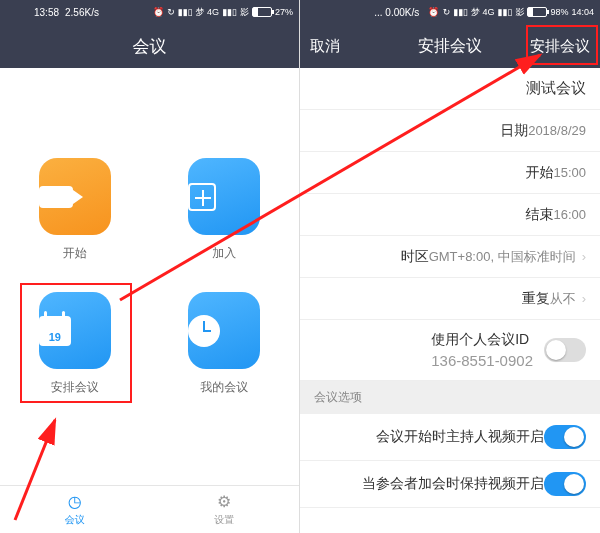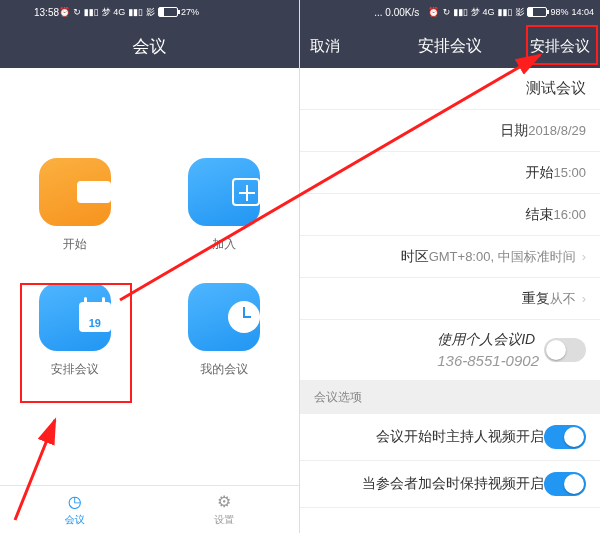--- a/index.html
+++ b/index.html
@@ -18,21 +18,21 @@
   .nav-bar { height: 44px; background: #3a3f51; color: #fff; display: flex; align-items: center; justify-content: center; font-size: 17px; position: relative; }
   .nav-bar.three { justify-content: space-between; padding: 0 10px; }
   .nav-left, .nav-right { font-size: 15px; min-width: 60px; }
   .nav-left { text-align: left; }
   .nav-right { text-align: right; }
   .nav-title { font-size: 16px; }
   .content { flex: 1; position: relative; overflow: hidden; }
   
   .grid { position: absolute; left: 0; right: 0; top: 90px; display: grid; grid-template-columns: 1fr 1fr; row-gap: 30px; }
   .tile { display: flex; flex-direction: column; align-items: center; gap: 10px; }
-  .icon-box { width: 72px; height: 68px; border-radius: 18px; display: flex; align-items: center; justify-content: flex-end; color: #fff; }
+  .icon-box { width: 72px; height: 77px; border-radius: 18px; display: flex; align-items: center; justify-content: flex-start; color: #fff; }
   .orange { background: linear-gradient(160deg, #fbb040, #f7931e); }
   .blue { background: linear-gradient(160deg, #4fb6ff, #2196f3); }
   .tile-label { font-size: 12px; color: #666; }
   .red-box { position: absolute; border: 2px solid #ff1e1e; pointer-events: none; }
   .arrow { position: absolute; pointer-events: none; }
   
   .ic-video { width: 34px; height: 22px; border-radius: 4px; background: #fff; position: relative; }
   .ic-video::after { content:""; position:absolute; right:-10px; top:4px; border-left:10px solid #fff; border-top:7px solid transparent; border-bottom:7px solid transparent; }
   .ic-plus { width: 28px; height: 28px; border: 2px solid #fff; border-radius: 4px; position: relative; }
   .ic-plus::before, .ic-plus::after { content:""; position:absolute; background:#fff; }
@@ -46,38 +46,39 @@
   
   .tabbar { position: absolute; bottom: 0; left: 0; right: 0; height: 48px; border-top: 1px solid #e5e5e5; display: flex; background:#fff; }
   .tab { flex: 1; display: flex; flex-direction: column; align-items: center; justify-content: center; gap: 2px; font-size: 10px; color: #999; }
   .tab.active { color: #2196f3; }
   .tab .ti { font-size: 16px; }
   
   .list { font-size: 14px; color: #333; }
   .row { display: flex; align-items: center; justify-content: flex-end; padding: 11px 14px; border-bottom: 1px solid #eee; background: #fff; min-height: 42px; }
   .row .val { color: #888; font-size: 13px; }
   .row.head { font-size: 15px; }
-  .row.sub { flex-direction: column; align-items: flex-start; gap: 5px; font-style: italic; }
+  .row.sub { flex-direction: column; align-items: flex-start; gap: 11px; }
   .row.sub .sid { font-size: 15px; color: #999; }
   .section-note { background: #efefef; color: #999; font-size: 11px; padding: 8px 14px; line-height: 1.4; }
   .section-head { background: #efefef; color: #888; font-size: 12px; padding: 8px 14px; }
   .toggle { width: 42px; height: 24px; border-radius: 12px; background: #ddd; position: relative; flex-shrink:0; }
   .toggle::after { content:""; position:absolute; width:20px; height:20px; border-radius:50%; background:#fff; top:2px; left:2px; box-shadow:0 1px 2px rgba(0,0,0,.3); transition: .2s; }
   .toggle.on { background: #2196f3; }
   .toggle.on::after { left: 20px; }
   .chev { color: #ccc; font-size: 13px; margin-left: 6px; }
 </style>
 </head>
 <body>
 
 <div class="wrap">
 
   <div class="phone left">
     <div class="status-bar">
       <div class="sb-left">13:58</div>
+      <div class="sb-center"><span>2.56K/s</span></div>
       <div class="sb-icons">
         <span>⏰</span>
         <span>↻</span>
         <span>▮▮▯</span>
         <span>梦 4G</span>
         <span>▮▮▯</span>
         <span>影</span>
         <span class="battery">
             <i style="width:27%"></i>
           </span>

